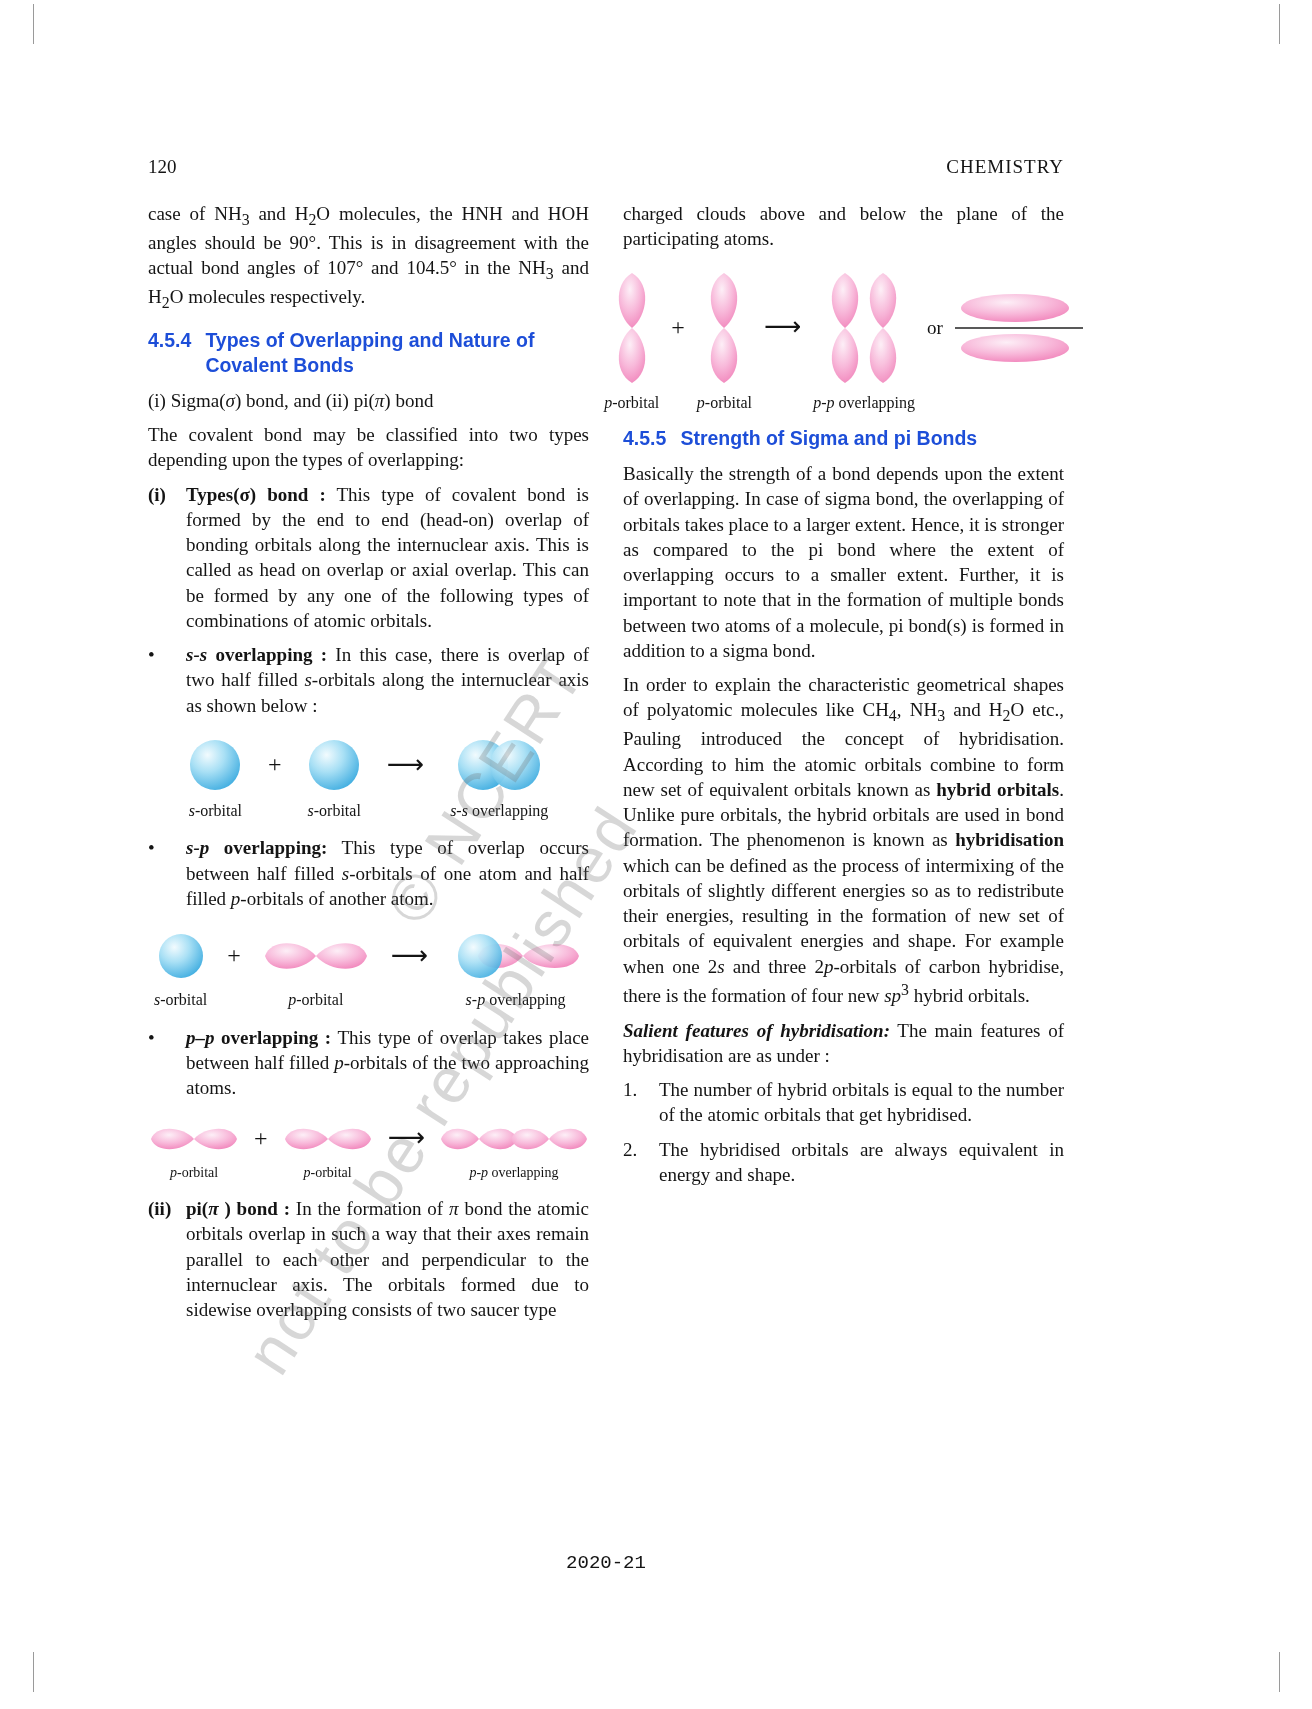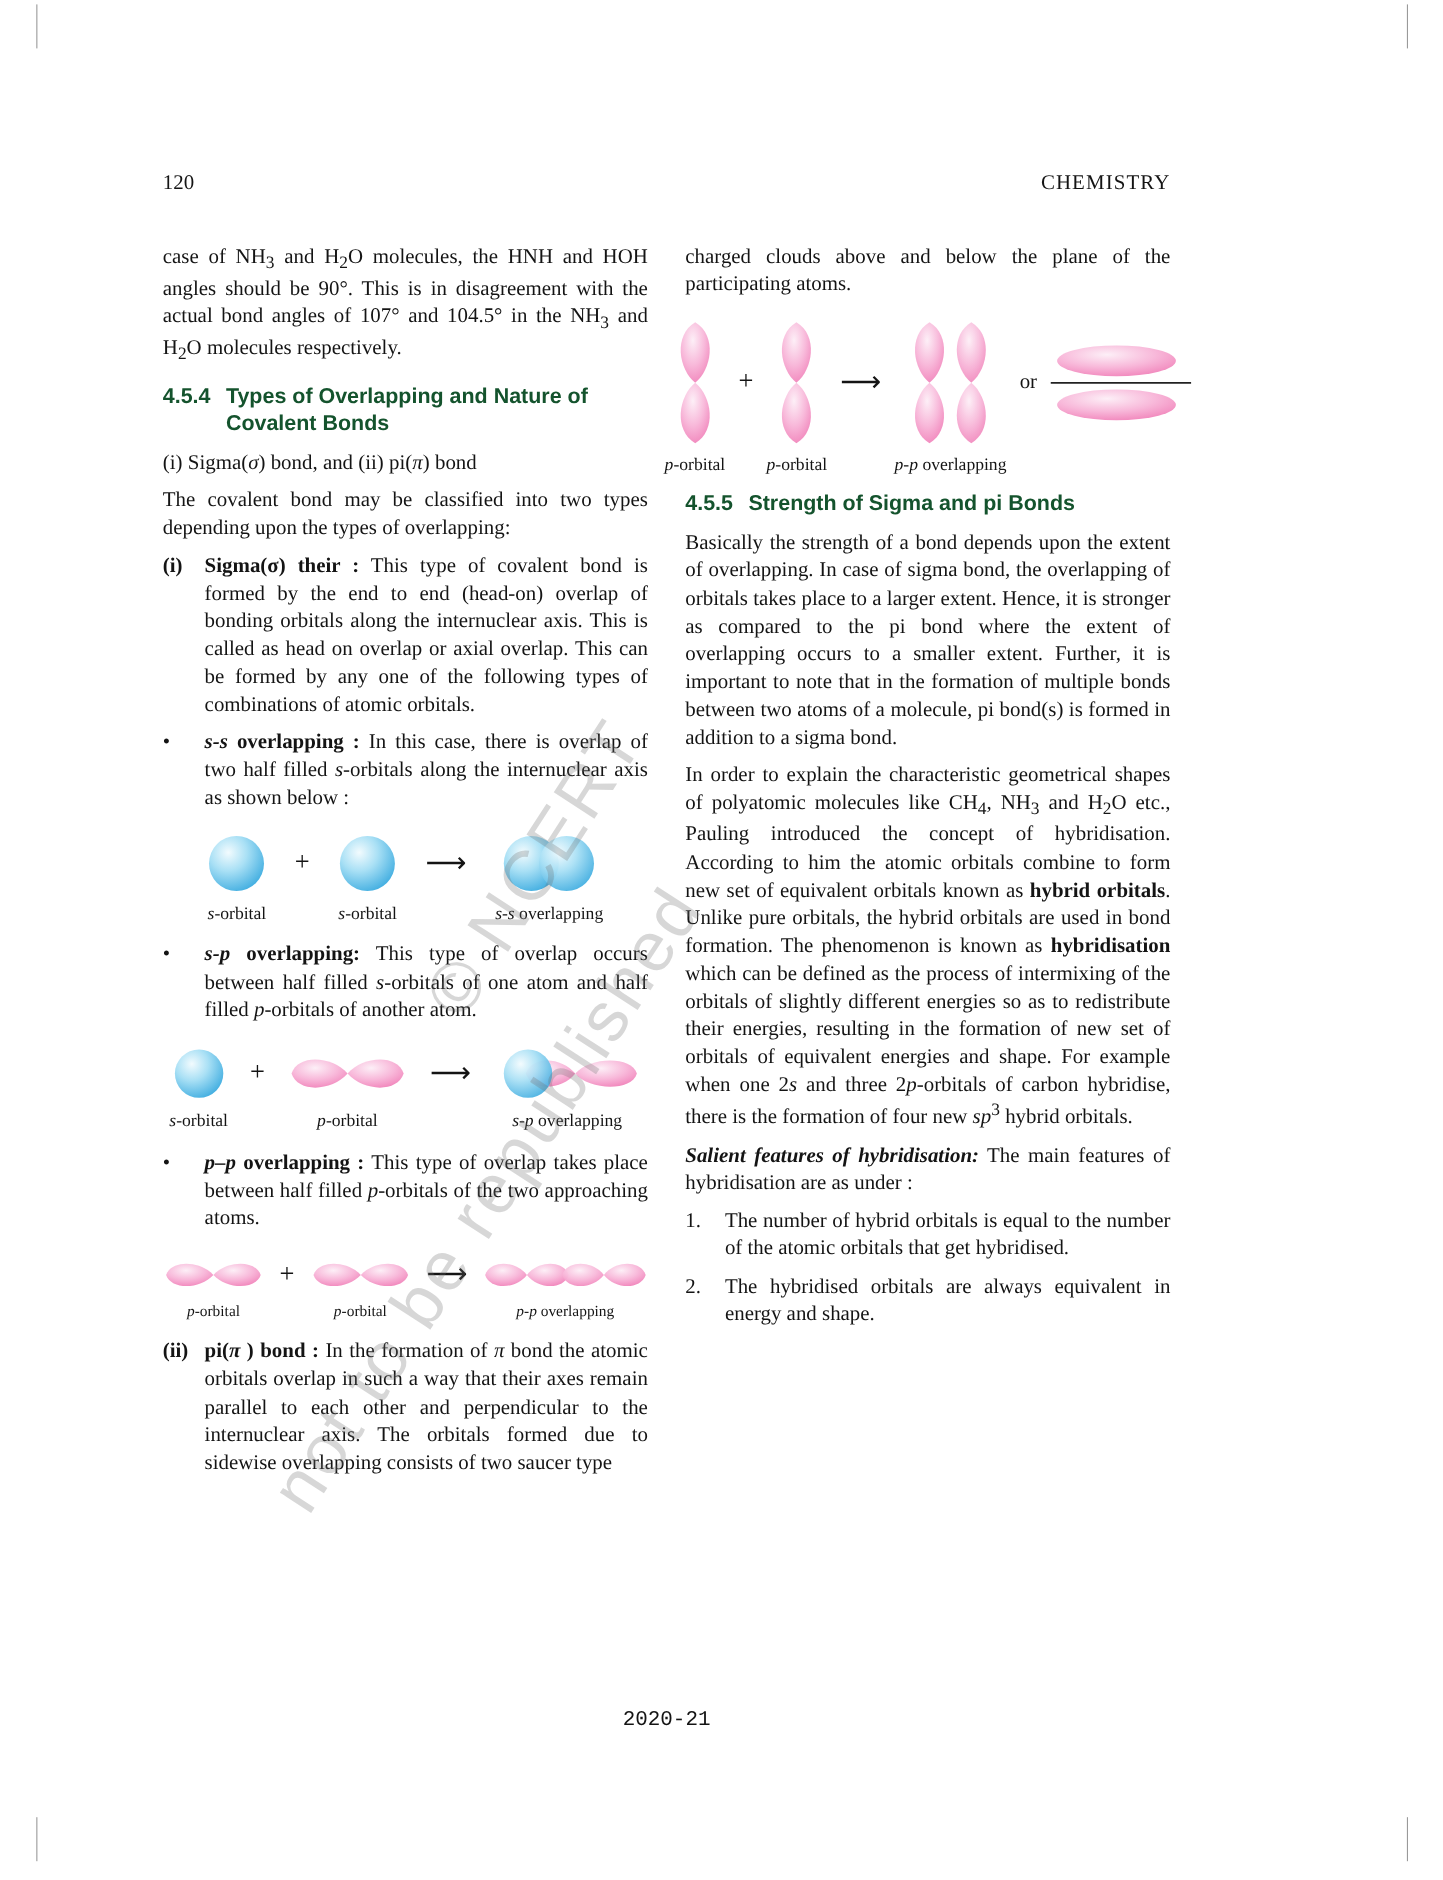--- a/index.html
+++ b/index.html
@@ -17,31 +17,31 @@
     font-family:"Liberation Sans", sans-serif; font-weight:400;
     color:rgba(110,110,110,0.28); letter-spacing:3px;
     transform:rotate(-57deg); transform-origin:0 50%;
   }
   .wm1 { left:402px; top:880px; font-size:64px; }
   .wm2 { left:262px; top:1330px; font-size:64px; }
 
   .page { position:absolute; left:148px; top:156px; width:916px; z-index:2; }
   .running-head {
     display:flex; justify-content:space-between; align-items:baseline;
-    font-size:19px; margin-bottom:43px;
+    font-size:19px; margin-bottom:23px;
   }
   .running-title { letter-spacing:1px; }
 
   .columns { display:flex; gap:34px; }
   .col { width:441px; font-size:19px; line-height:1.33; text-align:justify; }
 
   .para { margin:0 0 9px 0; }
 
   .sec {
-    display:flex; color:#14532d; font-family:"Liberation Sans", sans-serif;
+    display:flex; color:#1d4ed8; font-family:"Liberation Sans", sans-serif;
     font-weight:bold; font-size:19.5px; line-height:1.28;
     margin:15px 0 10px 0; text-align:left;
   }
   .sec-num { flex:0 0 auto; margin-right:14px; }
   .sec-title { flex:1; }
 
   .hang { display:flex; margin:0 0 9px 0; }
   .hang .lbl { flex:0 0 38px; }
   .hang .lbl.bold { font-weight:bold; }
   .hang .txt { flex:1; }
@@ -110,21 +110,21 @@
       <h3 class="sec">
         <span class="sec-num">4.5.4</span>
         <span class="sec-title">Types of Overlapping and Nature of Covalent Bonds</span>
       </h3>
 
       <p class="para">(i) Sigma(<i>σ</i>) bond, and (ii) pi(<i>π</i>) bond</p>
       <p class="para">The covalent bond may be classified into two types depending upon the types of overlapping:</p>
 
       <div class="hang">
         <span class="lbl bold">(i)</span>
-        <span class="txt"><b>Sigma(σ) their :</b> This type of covalent bond is formed by the end to end (head-on) overlap of bonding orbitals along the internuclear axis. This is called as head on overlap or axial overlap. This can be formed by any one of the following types of combinations of atomic orbitals.</span>
+        <span class="txt"><b>Types(σ) bond :</b> This type of covalent bond is formed by the end to end (head-on) overlap of bonding orbitals along the internuclear axis. This is called as head on overlap or axial overlap. This can be formed by any one of the following types of combinations of atomic orbitals.</span>
       </div>
 
       <div class="hang">
         <span class="dot">•</span>
         <span class="txt"><b><i>s-s</i> overlapping :</b> In this case, there is overlap of two half filled <i>s</i>-orbitals along the internuclear axis as shown below :</span>
       </div>
 
       <figure class="fig fig-ss">
         <div class="fcell">
           <div class="fshape">

